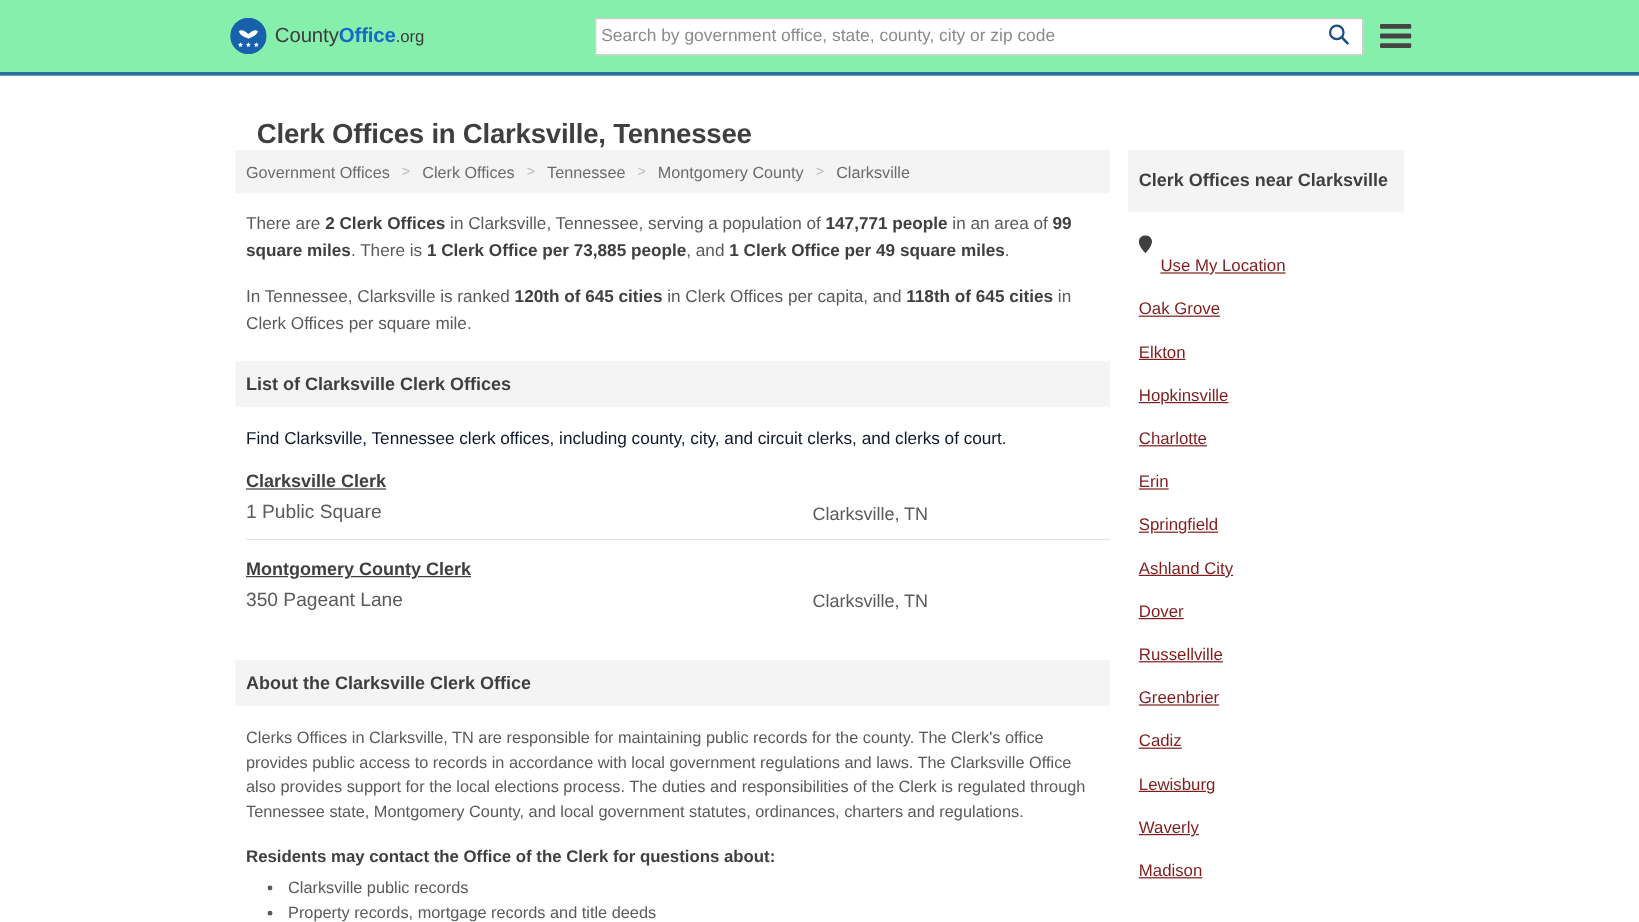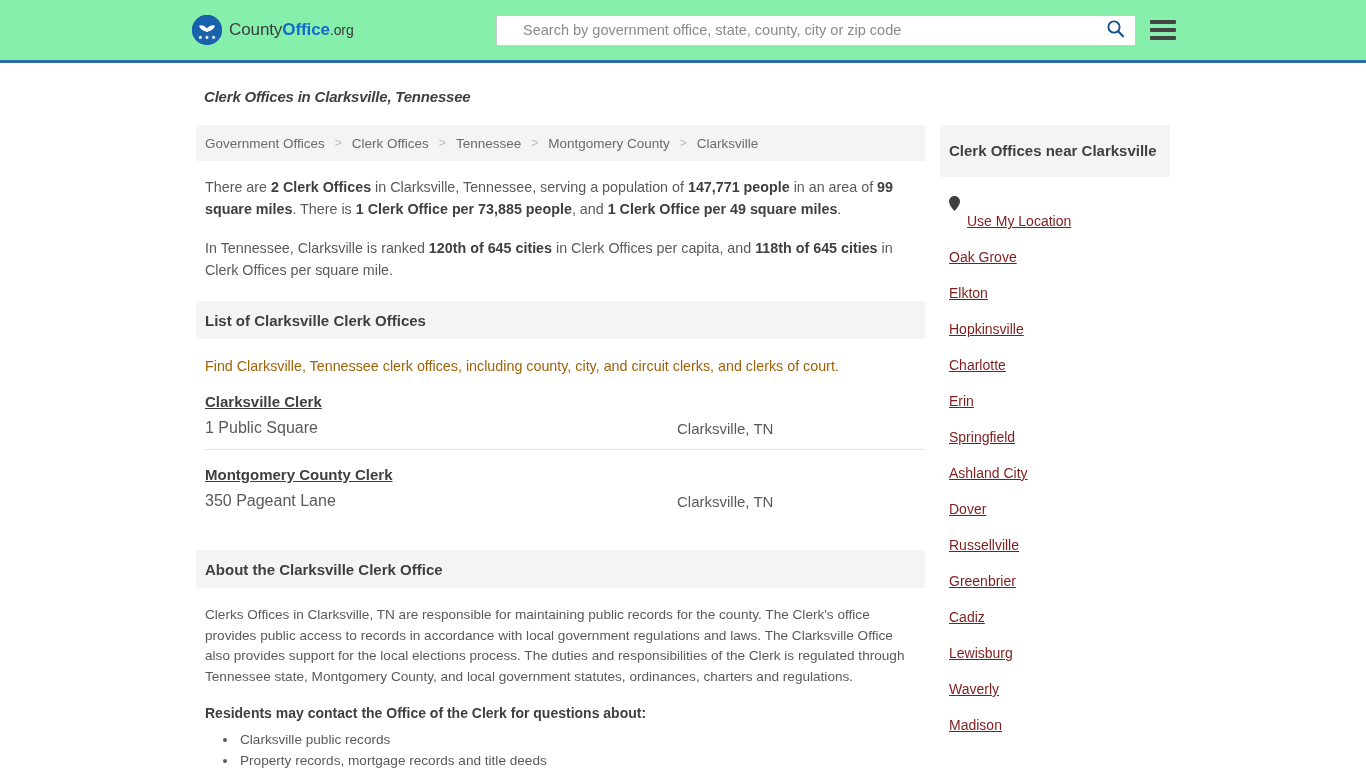--- a/index.html
+++ b/index.html
@@ -49,21 +49,21 @@
   .logo-text .t-org { color: #3c3c3c; font-size: 14px; }
 
   .search-wrap {
     position: absolute;
     left: 496px;
     width: 640px;
     height: 31px;
     background: #ffffff;
     border: 1px solid #cccccc;
     display: flex;
-    padding: 0 8px 0 24px;
+    padding: 0 8px 0 2px;
   }
   .search-input {
     flex: 1 1 auto;
     border: none;
     outline: none;
     background: transparent;
     font-family: "Liberation Sans", sans-serif;
     font-size: 14.5px;
     color: #555;
     height: 100%;
@@ -86,26 +86,25 @@
   }
 
   
   .page {
     position: relative;
     padding: 0;
   }
   .page-title {
     position: absolute;
     left: 204px; top: 25px;
-    margin: 0;
-    font-size: 15px;
+    margin: 10px;
+    font-size: 23px;
     font-weight: bold;
     color: #3f3f3f;
     letter-spacing: -0.2px;
-    font-style: italic;
   }
 
   .content {
     position: absolute;
     left: 196px; top: 62px;
     width: 729px;
   }
 
   
   .breadcrumb {
@@ -147,21 +146,21 @@
     font-weight: bold;
     color: #3f3f3f;
   }
   .section-head.list { margin-top: 20px; }
   .section-head.about { margin-top: 28px; }
 
   .section-intro {
     margin: 17px 0 0 9px;
     font-size: 14.3px;
     line-height: 21px;
-    color: #a16207;
+    color: #0f172a;
   }
 
   .office-row {
     margin-left: 9px;
     padding: 16px 0 12px 0;
     border-bottom: 1px solid #e4e4e4;
     position: relative;
   }
   .office-row.last { border-bottom: none; }
   .office-name {

